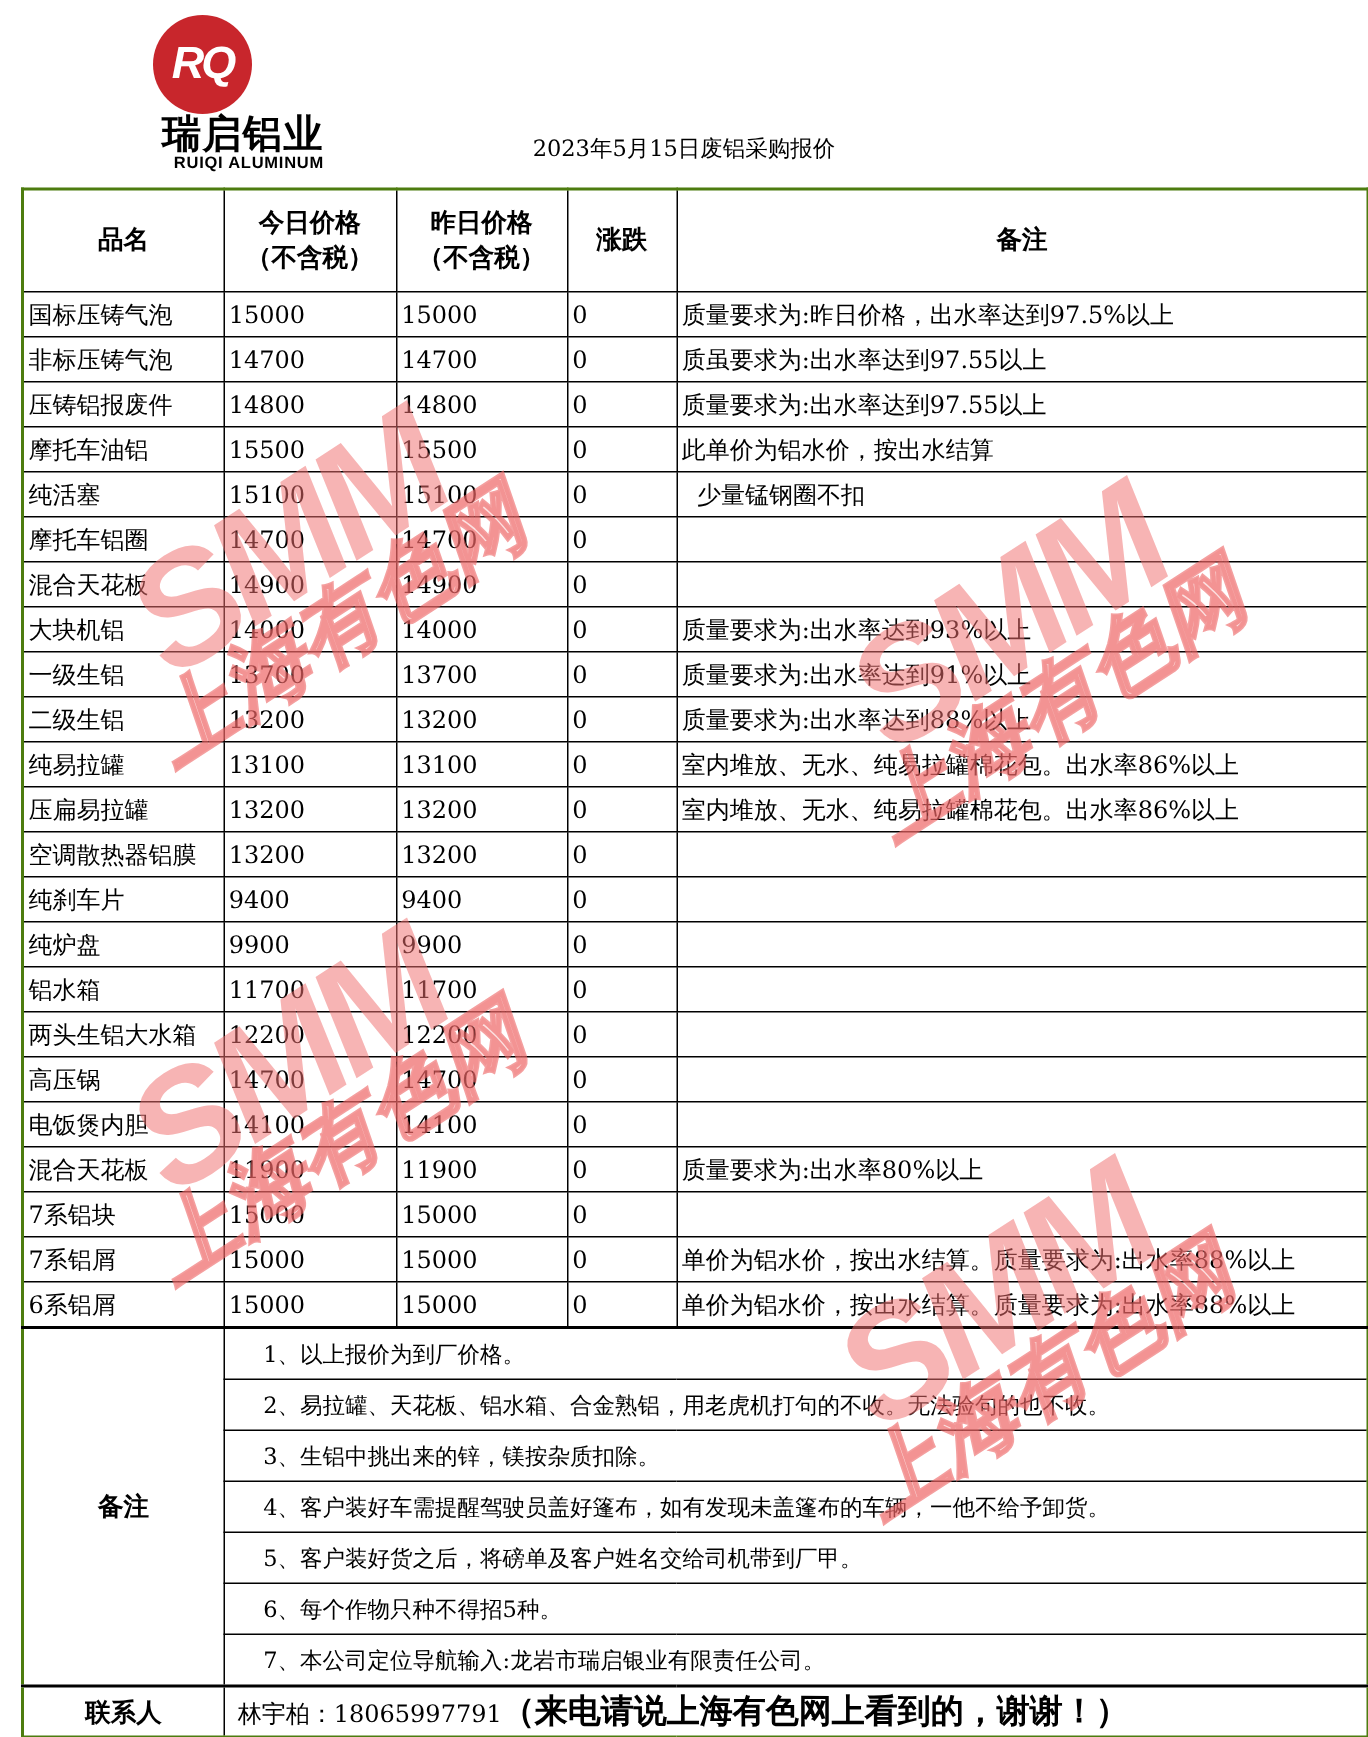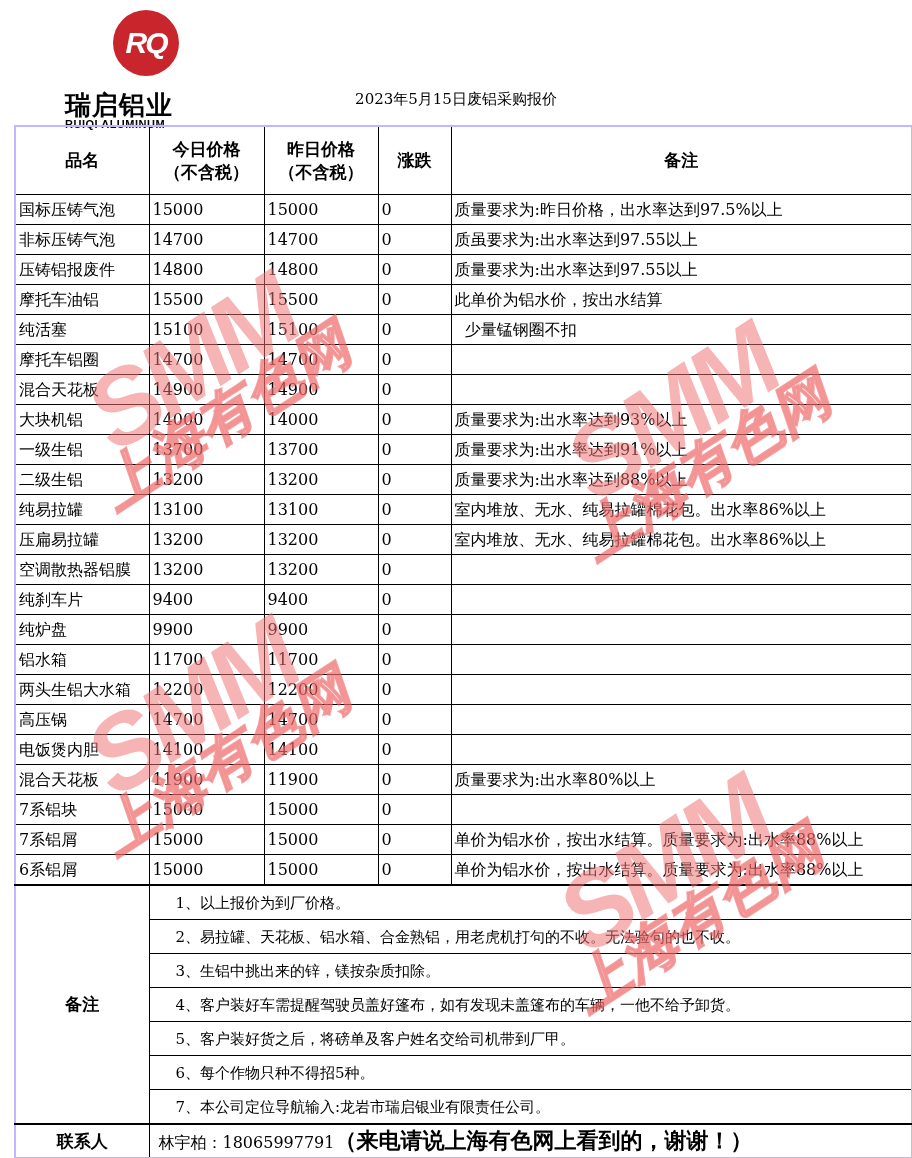--- a/index.html
+++ b/index.html
@@ -1,35 +1,35 @@
 <!DOCTYPE html>
 <html><head>
 <meta charset="utf-8">
 <style>
   html,body{margin:0;padding:0;background:#fff;}
   .page{position:relative;width:912px;height:1158px;background:#fff;overflow:hidden;
         font-family:"DejaVu Serif","Liberation Serif",serif;color:#000;}
 
   
-  .logo{position:absolute;left:65px;top:10px;width:162px;text-align:left;}
+  .logo{position:absolute;left:54px;top:10px;width:162px;text-align:right;}
   .logo-circle{width:66px;height:66px;border-radius:50%;background:#c8262c;margin:0 auto;
                display:flex;align-items:center;justify-content:center;}
   .logo-circle span{color:#fff;font-weight:bold;font-style:italic;font-size:30px;
                     letter-spacing:-2px;font-family:"Liberation Sans",sans-serif;}
-  .logo-cn{font-size:26px;font-weight:bold;letter-spacing:1px;line-height:1.05;margin-top:16px;
+  .logo-cn{font-size:26px;font-weight:bold;letter-spacing:1px;line-height:1.05;margin-top:1px;
            font-family:"DejaVu Sans","Liberation Sans",sans-serif;}
   .logo-en{font-size:11px;font-weight:bold;letter-spacing:.5px;line-height:1;
            font-family:"Liberation Sans",sans-serif;}
   .title{position:absolute;left:0;right:0;top:20px;text-align:center;
          font-size:31px;font-weight:bold;}
   .subtitle{position:absolute;left:0;right:0;top:90px;text-align:center;font-size:15px;}
 
   
   table.sheet{position:absolute;left:14px;top:125px;width:897px;border-collapse:collapse;
-              table-layout:fixed;border:2px solid #c4b5fd;}
+              table-layout:fixed;border:2px solid #4d7c0f;}
   table.sheet th,table.sheet td{border:1px solid #000;overflow:hidden;}
   thead th{height:65px;font-size:17px;font-weight:bold;text-align:center;
            vertical-align:middle;white-space:pre-line;line-height:1.35;border-bottom:2px solid #000;}
   tbody.prices td{height:29px;font-size:16px;vertical-align:middle;
                   white-space:pre-wrap;padding:0 2px 0 3px;line-height:1.1;}
   td.today,td.yesterday,td.change{padding-left:5px;}
   tbody.notes td.note-cell{height:31px;font-size:15px;vertical-align:middle;
                            padding-left:26px;line-height:1.2;}
   tbody.notes tr:first-child td{border-top:2px solid #000;}
   td.label-cell{font-size:17px;font-weight:bold;text-align:center;vertical-align:middle;}

